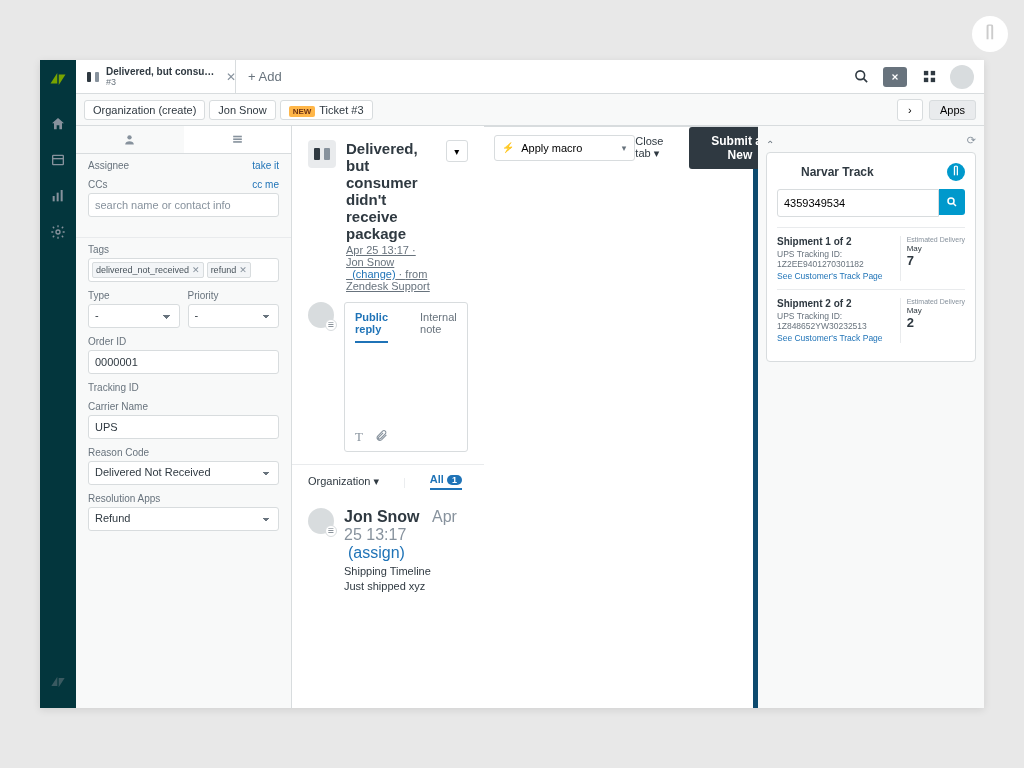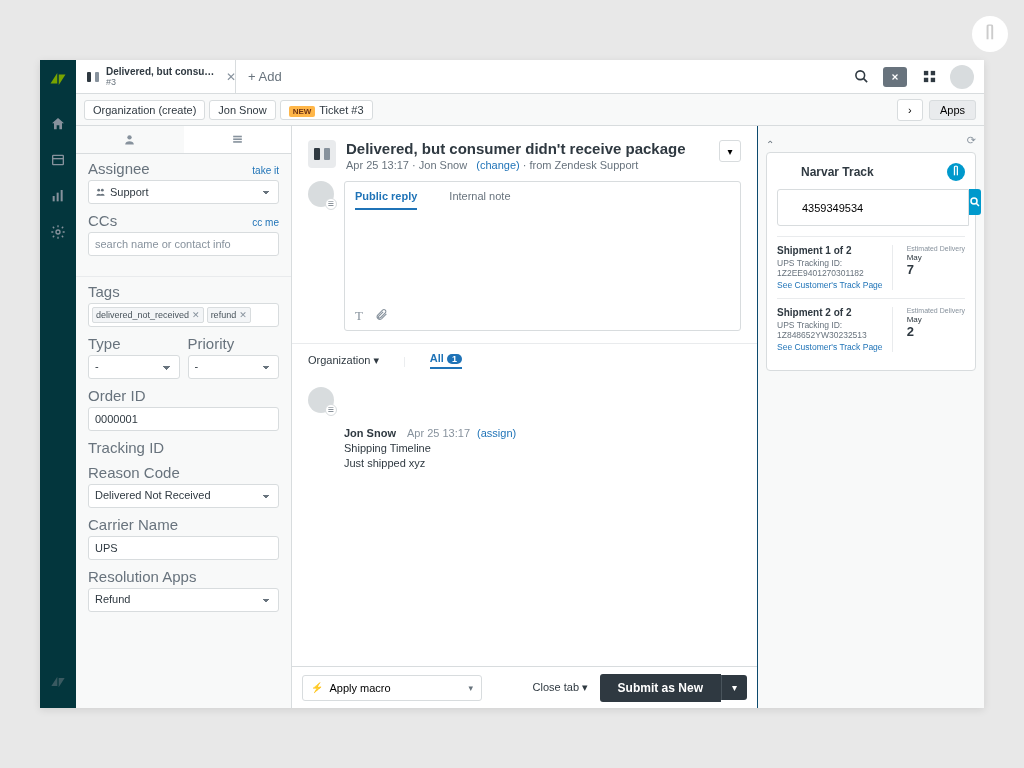--- a/index.html
+++ b/index.html
@@ -31,81 +31,81 @@
 .left-panel { width: 216px; border-right: 1px solid #d8dcde; background: #f8f9f9; display: flex; flex-direction: column; overflow-y: auto; flex-shrink: 0; }
 .panel-tabs { display: flex; height: 28px; border-bottom: 1px solid #d8dcde; }
 .panel-tab { flex: 1; display: flex; align-items: center; justify-content: center; color: #87929d; cursor: pointer; font-size: 13px; }
 .panel-tab.active { background: #fff; }
 .also-ticket { padding: 10px 12px 8px; border-bottom: 1px solid #e9ebed; }
 .also-ticket-label { font-size: 11px; font-weight: 700; color: #2f3941; margin-bottom: 6px; }
 .small-avatar { width: 22px; height: 22px; background: #d8dcde; border-radius: 50%; }
 .form-section { padding: 6px 12px 12px; }
 .form-row { margin-bottom: 8px; }
 .form-label-row { display: flex; justify-content: space-between; align-items: baseline; margin-bottom: 3px; }
-.form-label { font-size: 15px; color: #68737d; }
+.form-label { font-size: 10px; color: #68737d; }
 .form-link { font-size: 10px; color: #1f73b7; cursor: pointer; }
 .form-select, .form-input { width: 100%; border: 1px solid #d8dcde; border-radius: 3px; background: #fff; padding: 4px 6px; font-size: 11px; color: #2f3941; height: 24px; }
 .form-select { appearance: none; background-image: linear-gradient(45deg, transparent 50%, #68737d 50%), linear-gradient(135deg, #68737d 50%, transparent 50%); background-position: calc(100% - 12px) 10px, calc(100% - 8px) 10px; background-size: 4px 4px; background-repeat: no-repeat; }
 .form-input::placeholder { color: #87929d; }
 .form-two-col { display: flex; gap: 8px; }
 .form-two-col > div { flex: 1; }
 .tags-box { border: 1px solid #d8dcde; background: #fff; border-radius: 3px; padding: 3px; display: flex; flex-wrap: wrap; gap: 3px; min-height: 24px; }
 .tag-chip { background: #f3f5f7; border: 1px solid #d8dcde; border-radius: 2px; padding: 1px 3px; font-size: 9px; color: #49545c; display: flex; align-items: center; gap: 3px; }
 .tag-x { color: #87929d; cursor: pointer; font-size: 9px; }
-.center-panel { flex: 1; display: flex; flex-direction: column; border-right: 1px solid #0c4a6e; min-width: 0; background: #fff; }
+.center-panel { flex: 1; display: flex; flex-direction: row; border-right: 5px solid #0c4a6e; min-width: 0; background: #fff; }
 .ticket-header { padding: 14px 16px 10px; display: flex; gap: 10px; }
 .ticket-header-avatar { width: 28px; height: 28px; background: #e9ebed; border-radius: 4px; display: flex; align-items: center; justify-content: center; flex-shrink: 0; position: relative; }
 .ticket-header-avatar::before { content:''; position:absolute; left:6px; top:8px; width:6px; height:12px; background:#2f3941; border-radius:1px; }
 .ticket-header-avatar::after { content:''; position:absolute; right:6px; top:8px; width:6px; height:12px; background:#87929d; border-radius:1px; }
 .ticket-title { font-size: 15px; font-weight: 700; color: #2f3941; }
-.ticket-meta { font-size: 11px; color: #68737d; margin-top: 2px; }
+.ticket-meta { font-size: 11px; color: #68737d; margin-top: 2px; text-decoration: underline; }
 .ticket-meta a { color: #1f73b7; text-decoration: none; }
 .ticket-caret { margin-left: auto; width: 22px; height: 22px; border: 1px solid #d8dcde; border-radius: 3px; display: flex; align-items: center; justify-content: center; font-size: 10px; cursor: pointer; }
 .reply-box-wrap { padding: 0 16px 12px; display: flex; gap: 10px; }
 .reply-avatar { width: 26px; height: 26px; background: #d8dcde; border-radius: 50%; flex-shrink: 0; position: relative; }
 .reply-avatar-badge { position: absolute; right: -3px; bottom: -3px; width: 12px; height: 12px; background: #fff; border: 1px solid #d8dcde; border-radius: 50%; font-size: 7px; display: flex; align-items: center; justify-content: center; color: #68737d; }
 .reply-box { flex: 1; border: 1px solid #d8dcde; border-radius: 3px; min-height: 150px; position: relative; }
 .reply-tabs { display: flex; padding: 8px 10px 0; gap: 32px; font-size: 11px; }
 .reply-tab { color: #68737d; cursor: pointer; padding-bottom: 6px; }
 .reply-tab.active { color: #1f73b7; border-bottom: 2px solid #1f73b7; font-weight: 600; }
 .reply-toolbar { position: absolute; bottom: 6px; left: 10px; display: flex; gap: 12px; color: #87929d; font-size: 13px; }
 .reply-toolbar span { cursor: pointer; }
 .conv-bar { border-top: 1px solid #e9ebed; padding: 8px 16px; display: flex; align-items: center; gap: 24px; font-size: 11px; }
 .conv-label { color: #2f3941; cursor: pointer; }
 .conv-all { color: #1f73b7; font-weight: 600; border-bottom: 2px solid #1f73b7; padding-bottom: 3px; }
 .conv-badge { background: #1f73b7; color: #fff; border-radius: 8px; font-size: 9px; padding: 0 5px; margin-left: 3px; }
 .convo-item { padding: 10px 16px; display: flex; gap: 10px; }
 .convo-avatar { width: 26px; height: 26px; background: #d8dcde; border-radius: 50%; flex-shrink: 0; position: relative; }
-.convo-head { font-size: 11px; margin-top: 40px; }
+.convo-head { font-size: 16px; }
 .convo-user { font-weight: 700; color: #2f3941; }
 .convo-time { color: #87929d; margin-left: 8px; }
 .convo-assign { color: #1f73b7; margin-left: 4px; }
 .convo-body { font-size: 11px; color: #2f3941; margin-top: 2px; line-height: 1.4; }
 .bottom-bar { height: 42px; border-top: 1px solid #d8dcde; background: #fff; display: flex; align-items: center; padding: 0 10px; }
 .macro-select { width: 180px; height: 26px; border: 1px solid #d8dcde; border-radius: 3px; font-size: 11px; padding: 0 8px; display: flex; align-items: center; gap: 6px; cursor: pointer; }
 .macro-select::after { content: '▾'; margin-left: auto; font-size: 9px; color: #68737d; }
 .close-tab { margin-left: auto; font-size: 11px; color: #2f3941; cursor: pointer; margin-right: 12px; }
 .submit-btn { background: #2f3941; color: #fff; font-size: 12px; font-weight: 600; padding: 7px 18px; border-radius: 3px 0 0 3px; cursor: pointer; border: none; }
 .submit-caret { background: #2f3941; color: #fff; padding: 7px 10px; border-radius: 0 3px 3px 0; cursor: pointer; border: none; border-left: 1px solid #49545c; font-size: 10px; }
 .right-panel { width: 226px; background: #f8f9f9; padding: 8px; overflow-y: auto; flex-shrink: 0; }
 .rp-caret-up { font-size: 10px; color: #68737d; cursor: pointer; margin-bottom: 4px; }
 .rp-refresh { float: right; font-size: 11px; color: #87929d; cursor: pointer; }
 .narvar-card { background: #fff; border: 1px solid #d8dcde; border-radius: 4px; padding: 10px; }
 .narvar-header { display: flex; align-items: center; justify-content: space-between; margin-bottom: 8px; padding-left: 24px; }
 .narvar-title { font-size: 12px; font-weight: 600; color: #2f3941; }
 .narvar-logo { width: 18px; height: 18px; background: #0099cc; border-radius: 50%; display: flex; align-items: center; justify-content: center; color: #fff; font-size: 10px; font-weight: 700; }
 .narvar-search { display: flex; margin-bottom: 10px; }
-.narvar-search input { flex: 1; border: 1px solid #d8dcde; border-radius: 3px 0 0 3px; padding: 4px 24px; font-size: 11px; height: 37px; }
+.narvar-search input { flex: 1; border: 1px solid #d8dcde; border-radius: 3px 0 0 3px; padding: 4px 6px; font-size: 11px; height: 28px; }
 .narvar-search-btn { width: 26px; height: 26px; background: #0099cc; color: #fff; border: none; border-radius: 0 3px 3px 0; cursor: pointer; display: flex; align-items: center; justify-content: center; }
 .shipment { border-top: 1px solid #e9ebed; padding: 8px 0; display: flex; gap: 6px; }
 .shipment-left { flex: 1; min-width: 0; }
 .shipment-title { font-size: 10px; font-weight: 600; color: #2f3941; }
 .shipment-track { font-size: 8.5px; color: #68737d; margin: 2px 0; }
 .shipment-link { font-size: 8.5px; color: #1f73b7; cursor: pointer; }
-.shipment-right { border-left: 1px solid #e9ebed; padding-left: 14px; min-width: 46px; text-align: left; }
+.shipment-right { border-left: 1px solid #e9ebed; padding-left: 6px; min-width: 46px; text-align: left; }
 .shipment-est { font-size: 7px; color: #87929d; line-height: 1.1; }
 .shipment-month { font-size: 8px; color: #2f3941; }
 .shipment-day { font-size: 13px; font-weight: 700; color: #2f3941; }
 svg { display: block; }
 </style>
 </head>
 <body>
 
 <div class="brand-circle">
     <span style="color:#ccc;font-weight:700">ᥥ</span>
@@ -214,28 +214,20 @@
                 <rect x="4" y="10" width="16" height="3"></rect>
                 <rect x="4" y="15" width="16" height="3"></rect>
               </svg>
             </div>
         </div>
         <div class="form-section">
           <div class="form-row">
             <div class="form-label-row">
                 <span class="form-label">Assignee</span>
                 <span class="form-link">take it</span>
-              </div>
-            <div class="form-select" style="display:flex;align-items:center;gap:4px">
-                <svg width="11" height="11" viewBox="0 0 24 24" fill="#68737d">
-                  <circle cx="8" cy="7" r="3"></circle>
-                  <circle cx="16" cy="7" r="3"></circle>
-                  <path d="M3 19c0-3 2.5-4.5 5-4.5s5 1.5 5 4.5M11 19c0-3 2.5-4.5 5-4.5s5 1.5 5 4.5"></path>
-                </svg>
-                <span>Support</span>
               </div>
           </div>
           <div class="form-row">
             <div class="form-label-row">
                 <span class="form-label">CCs</span>
                 <span class="form-link">cc me</span>
               </div>
             <input class="form-input" placeholder="search name or contact info" style="">
           </div>
         </div>
@@ -258,25 +250,25 @@
                 <div class="form-label" style="margin-bottom:3px">Type</div>
                 <div class="form-select">-</div>
               </div>
             <div>
                 <div class="form-label" style="margin-bottom:3px">Priority</div>
                 <div class="form-select">-</div>
               </div>
           </div>
           <div class="form-row"><div class="form-label" style="margin-bottom:3px">Order ID</div><input class="form-input" value="0000001" style=""></div>
           <div class="form-row"><div class="form-label" style="margin-bottom:3px">Tracking ID</div></div>
+          <div class="form-row"><div class="form-label" style="margin-bottom:3px">Carrier Name</div><input class="form-input" value="UPS" style=""></div>
           <div class="form-row">
               <div class="form-label" style="margin-bottom:3px">Reason Code</div>
               <div class="form-select">Delivered Not Received</div>
             </div>
-          <div class="form-row"><div class="form-label" style="margin-bottom:3px">Carrier Name</div><input class="form-input" value="UPS" style=""></div>
           <div class="form-row">
               <div class="form-label" style="margin-bottom:3px">Resolution Apps</div>
               <div class="form-select">Refund</div>
             </div>
         </div>
       </div>
 
       <div class="center-panel">
         <div style="flex:1;display:flex;flex-direction:column;min-height:0">
           <div class="ticket-header">

